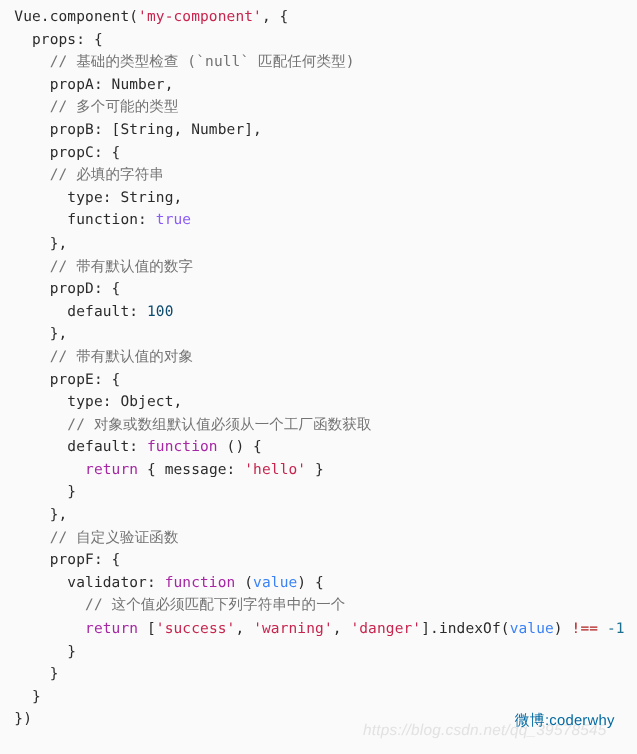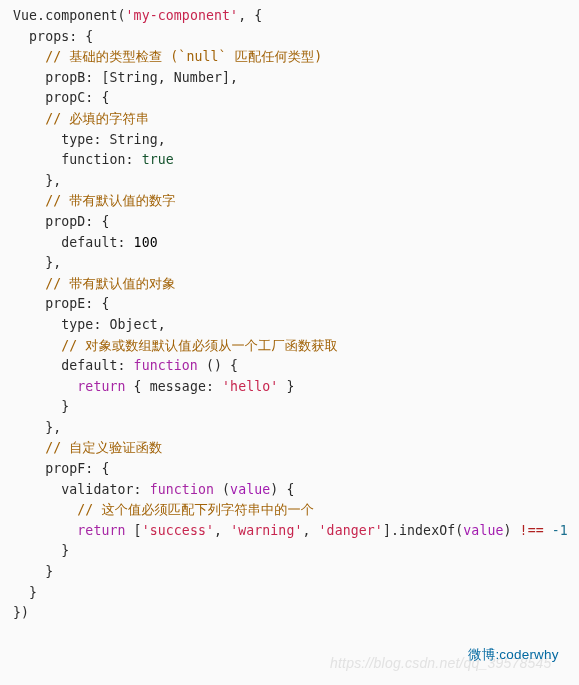--- a/index.html
+++ b/index.html
@@ -26,26 +26,26 @@
     height: 20.6px;
     line-height: 20.6px;
     font-size: 13.2px;
     white-space: pre;
     padding-left: 13px;
     color: #24292e;
     letter-spacing: 0.1px;
   }
   .tok { white-space: pre; }
   .t-plain   { color: #2b2b2b; }
-  .t-comment { color: #a16207; text-align: right; }
+  .t-comment { color: #737373; text-align: right; }
   .t-string  { color: #c7254e; }
   .t-keyword { color: #a626a4; margin-top: 44px; }
-  .t-number  { color: #000000; }
-  .t-bool    { color: #14532d; }
-  .t-param   { color: #a21caf; }
+  .t-number  { color: #0c4a6e; }
+  .t-bool    { color: #8b5cf6; }
+  .t-param   { color: #3b82f6; }
   .t-op      { color: #b02020; }
   .t-numneg  { color: #1b6f8f; }
 
   #watermark-csdn {
     position: absolute;
     left: 330px;
     top: 655px;
     font-family: "Liberation Sans", sans-serif;
     font-size: 14px;
     color: #e2e2e2;
@@ -67,20 +67,22 @@
     user-select: none;
   }
 </style>
 </head>
 <body>
 
 <div id="code-block">
     <div class="line"><span class="tok t-plain">Vue.component(</span><span class="tok t-string">'my-component'</span><span class="tok t-plain">, {</span></div>
     <div class="line"><span class="tok t-plain">  props: {</span></div>
     <div class="line"><span class="tok t-comment">    // 基础的类型检查 (`null` 匹配任何类型)</span></div>
+    <div class="line"><span class="tok t-plain">    propA: Number,</span></div>
+    <div class="line"><span class="tok t-comment">    // 多个可能的类型</span></div>
     <div class="line"><span class="tok t-plain">    propB: [String, Number],</span></div>
     <div class="line"><span class="tok t-plain">    propC: {</span></div>
     <div class="line"><span class="tok t-comment">    // 必填的字符串</span></div>
     <div class="line"><span class="tok t-plain">      type: String,</span></div>
     <div class="line"><span class="tok t-plain">      function: </span><span class="tok t-bool">true</span></div>
     <div class="line"><span class="tok t-plain">    },</span></div>
     <div class="line"><span class="tok t-comment">    // 带有默认值的数字</span></div>
     <div class="line"><span class="tok t-plain">    propD: {</span></div>
     <div class="line"><span class="tok t-plain">      default: </span><span class="tok t-number">100</span></div>
     <div class="line"><span class="tok t-plain">    },</span></div>

